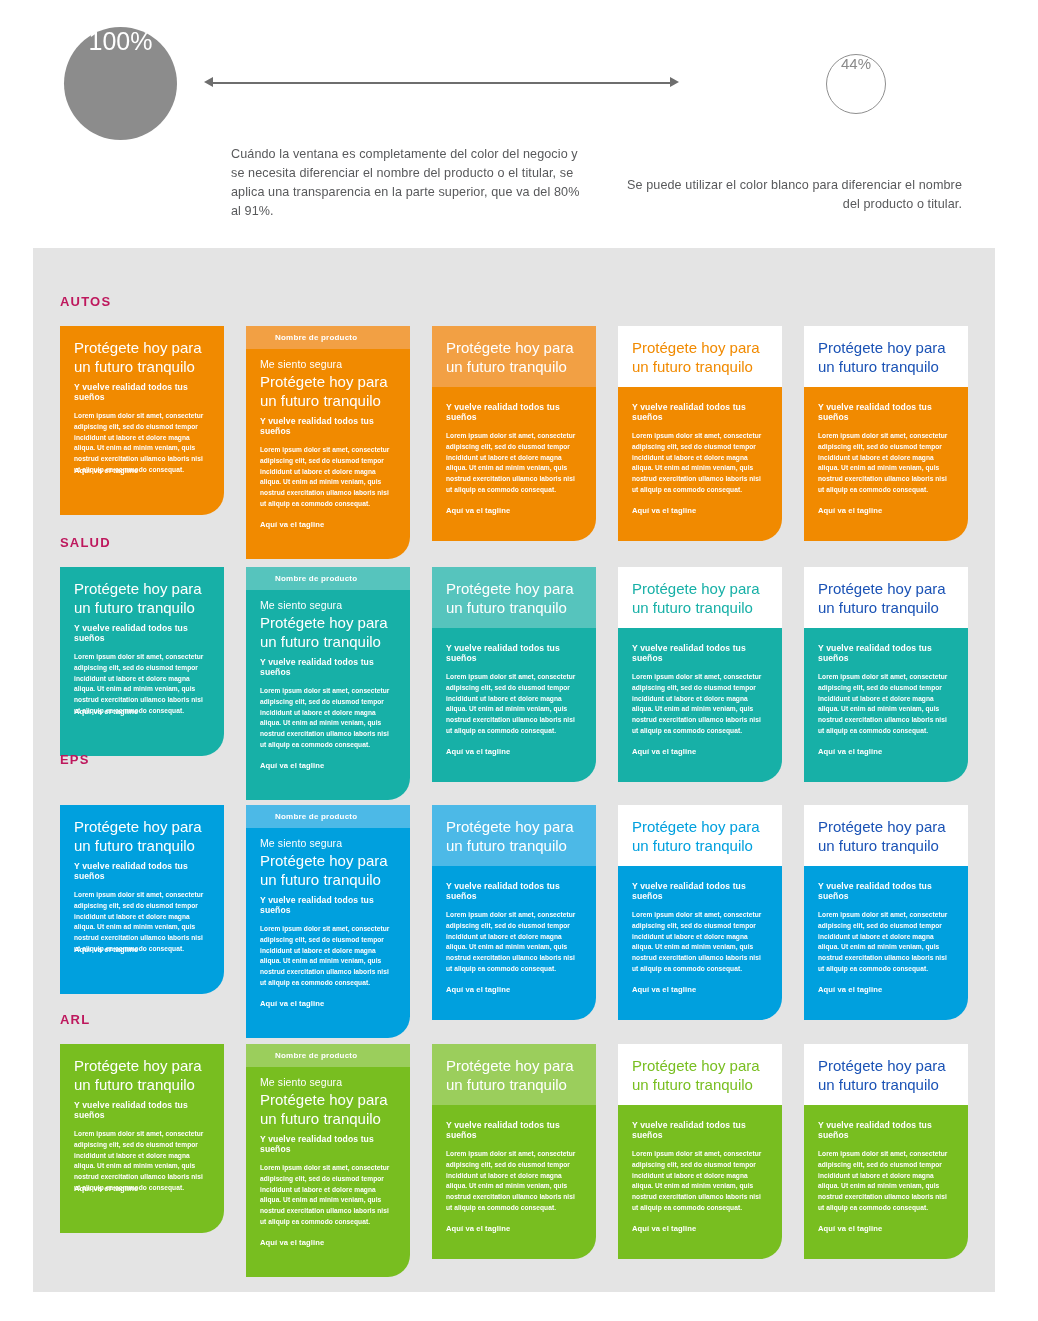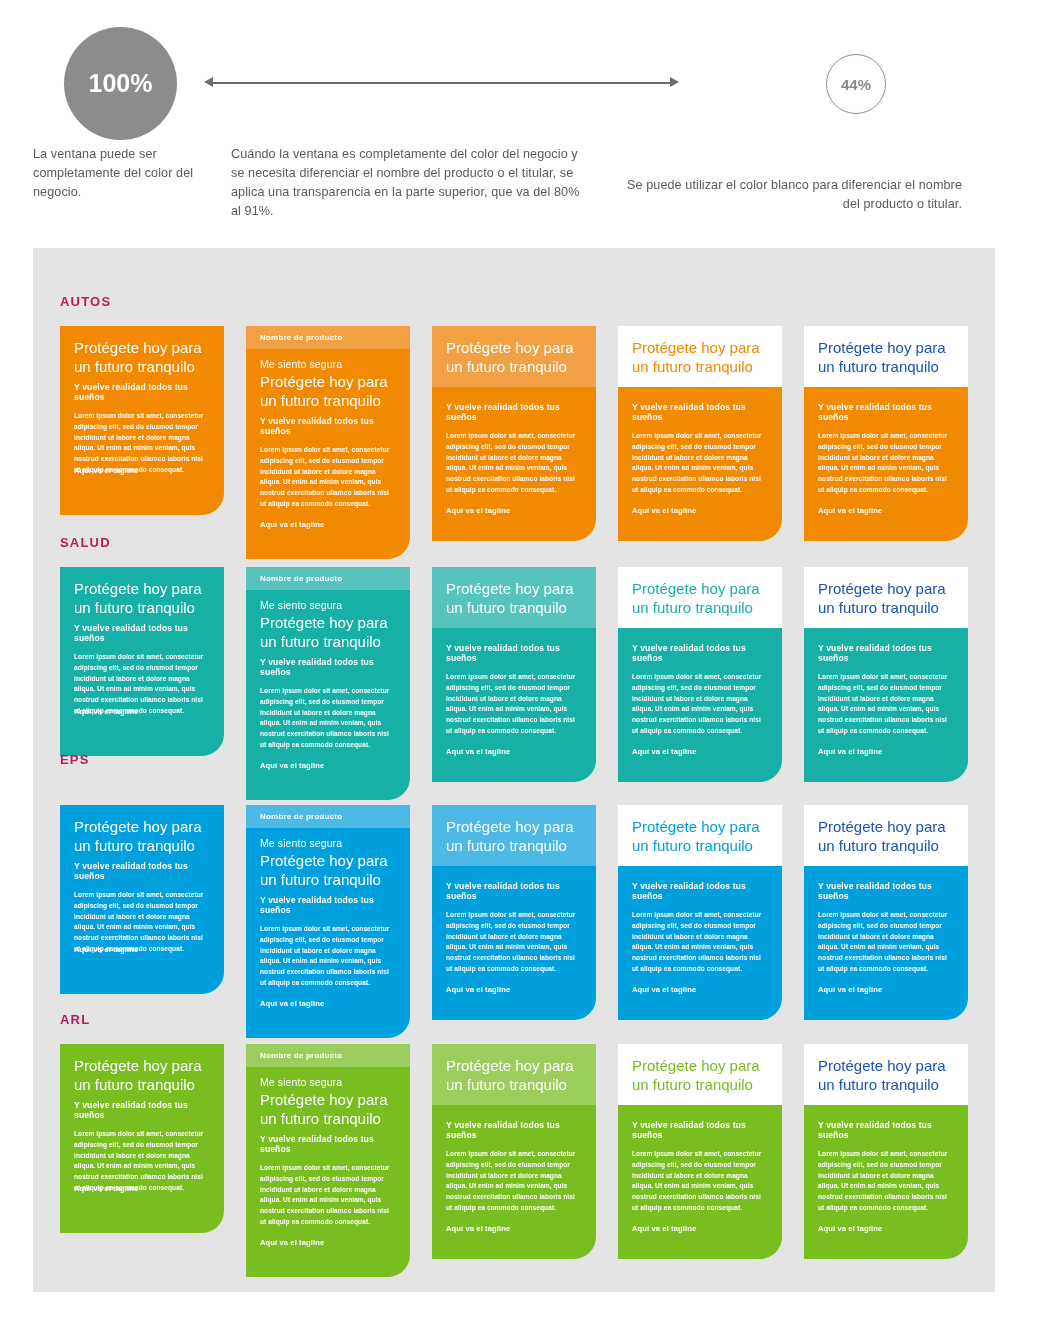--- a/index.html
+++ b/index.html
@@ -16,24 +16,23 @@
   
   .legend {
     position: relative;
     height: 248px;
   }
 
   .bubble {
     position: absolute;
     border-radius: 50%;
     display: flex;
-    align-items: center;
     justify-content: center;
     color: #ffffff;
-    font-weight: 700;
+    font-weight: 400;
   }
   .bubble-100 {
     left: 64px; top: 27px;
     width: 113px; height: 113px;
     background: #8c8c8c;
     font-size: 25px;
   }
   .bubble-70 {
     left: 710px; top: 38px;
     width: 92px; height: 92px;
@@ -136,20 +135,21 @@
   .tagline {
     font-size: 7.6px;
     font-weight: 700;
     margin-top: 11px;
     letter-spacing: .1px;
   }
   .prodname {
     font-size: 8px;
     font-weight: 700;
     letter-spacing: .2px;
+    margin-left: 15px;
   }
   .microtitle {
     font-size: 10.5px;
     font-weight: 400;
     letter-spacing: .1px;
   }
 
   
   .v-a { width: 164px; }
   .v-a .tagline { margin-top: -9px; }
@@ -195,21 +195,20 @@
     <div class="arrow-head left"></div>
     <div class="arrow-line"></div>
     <div class="arrow-head right"></div>
   </div>
 
 
   <div class="bubble bubble-30">
     <span>44%</span>
   </div>
 
-  <div class="legend-note note-1">La ventana puede ser completamente del color del negocio.</div>
   <div class="legend-note note-2">Cuándo la ventana es completamente del color del negocio y se necesita diferenciar el nombre del producto o el titular, se aplica una transparencia en la parte superior, que va del 80% al 91%.</div>
   <div class="legend-note note-3">Se puede utilizar el color blanco para diferenciar el nombre del producto o titular.</div>
 </div>
 
 <div class="panel" id="panel">
     <div class="section-title" style="top: 46px;">AUTOS</div>
     <div class="row" style="top: 78px;">
       <div class="card v-a c0" style="background:#f18a00">
         <div class="card-pad">
           <div class="headline">Protégete hoy para<br>un futuro tranquilo</div>

